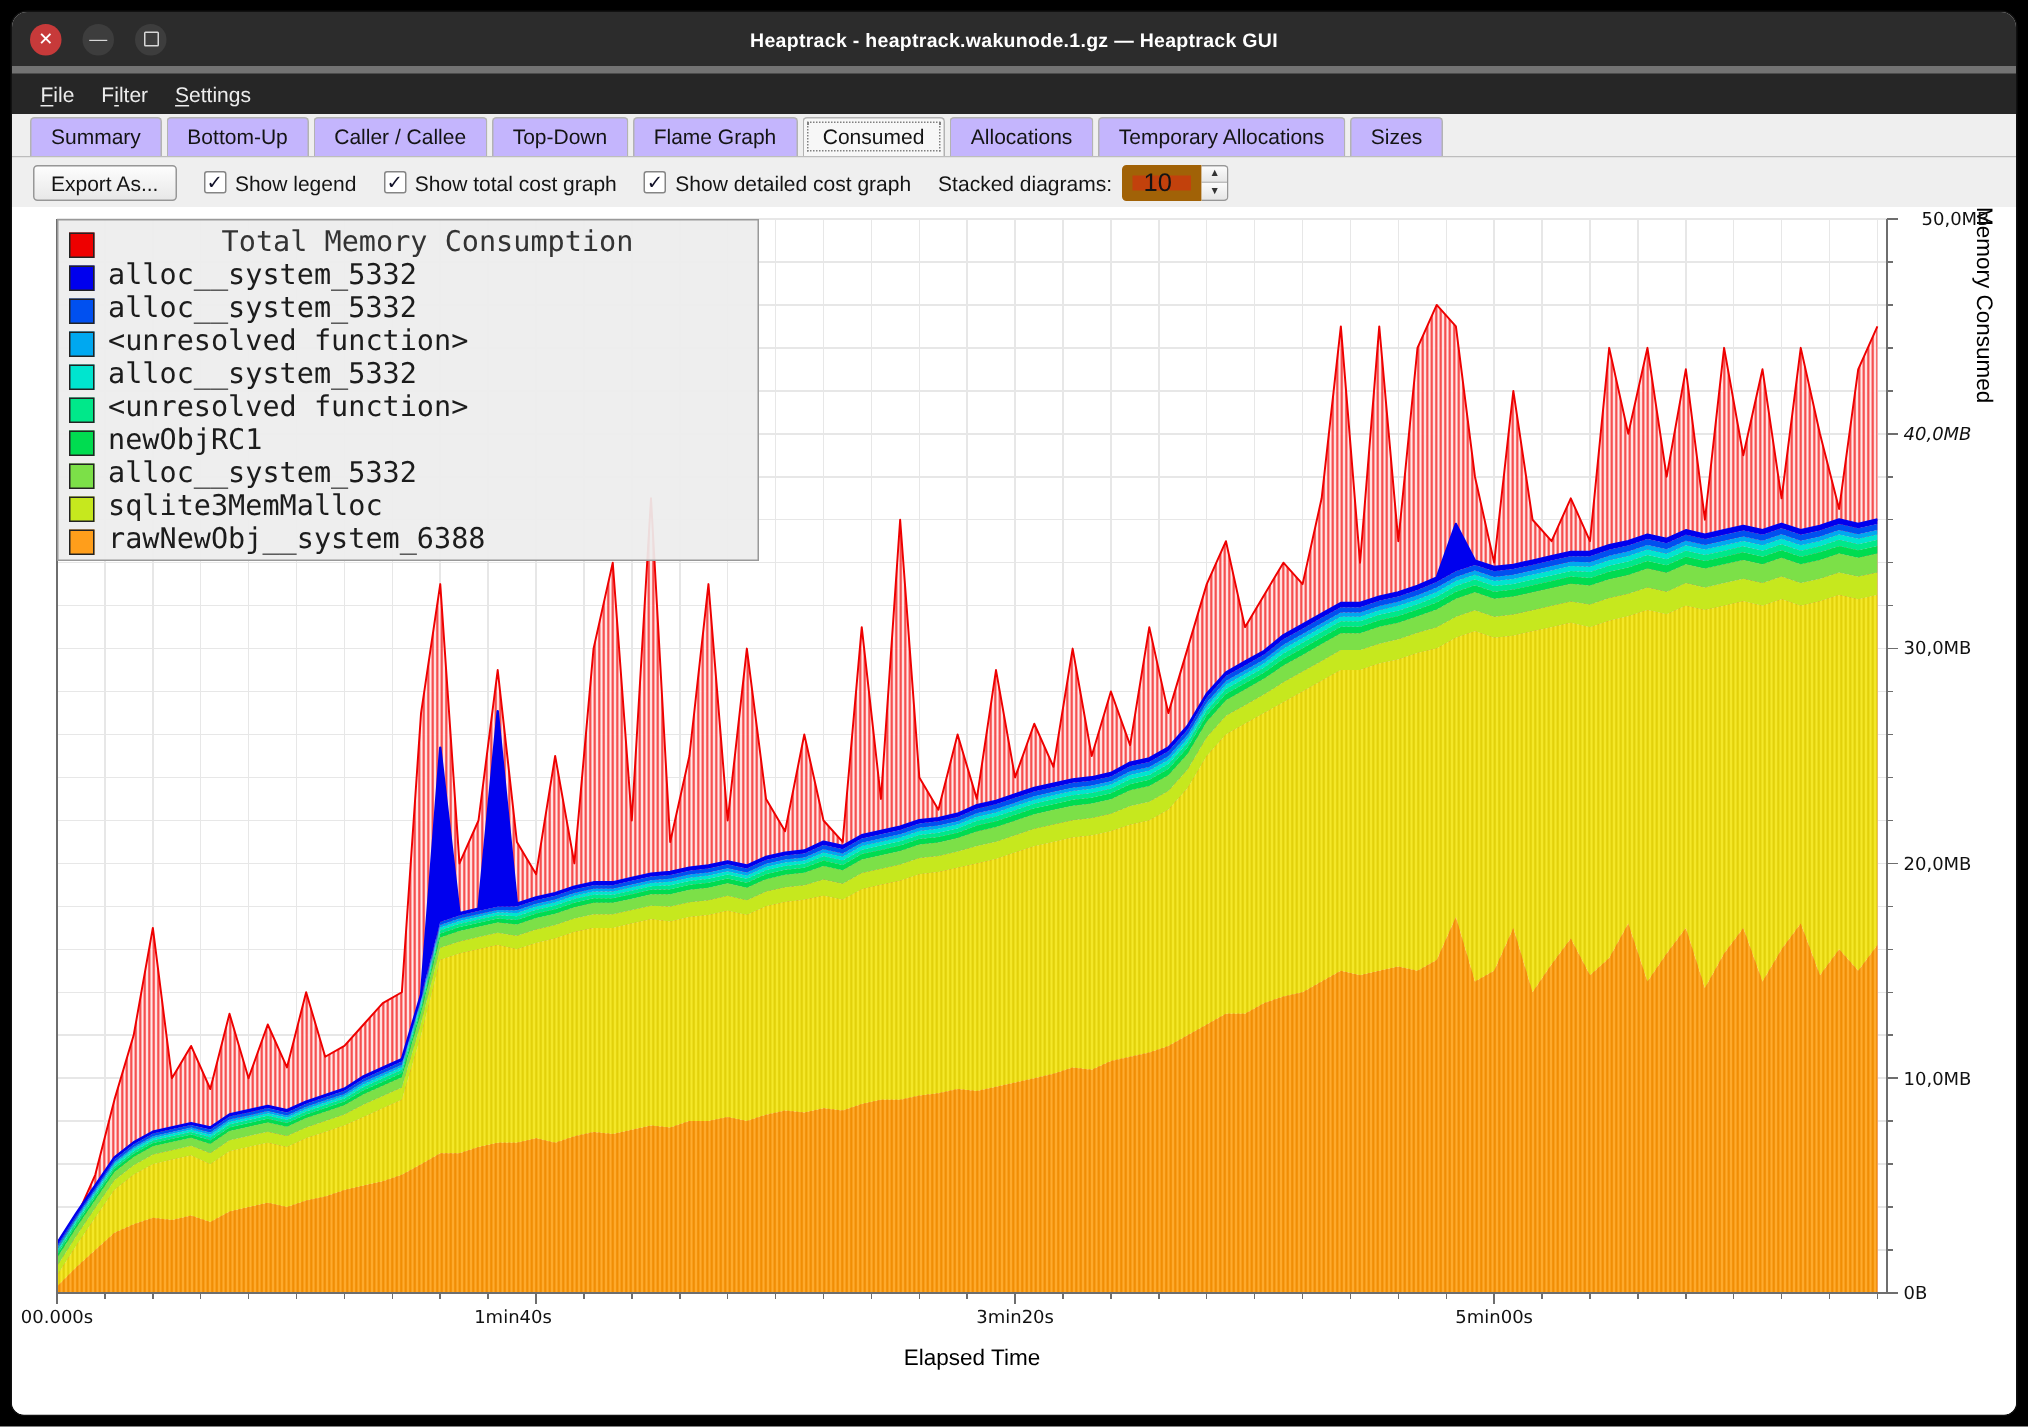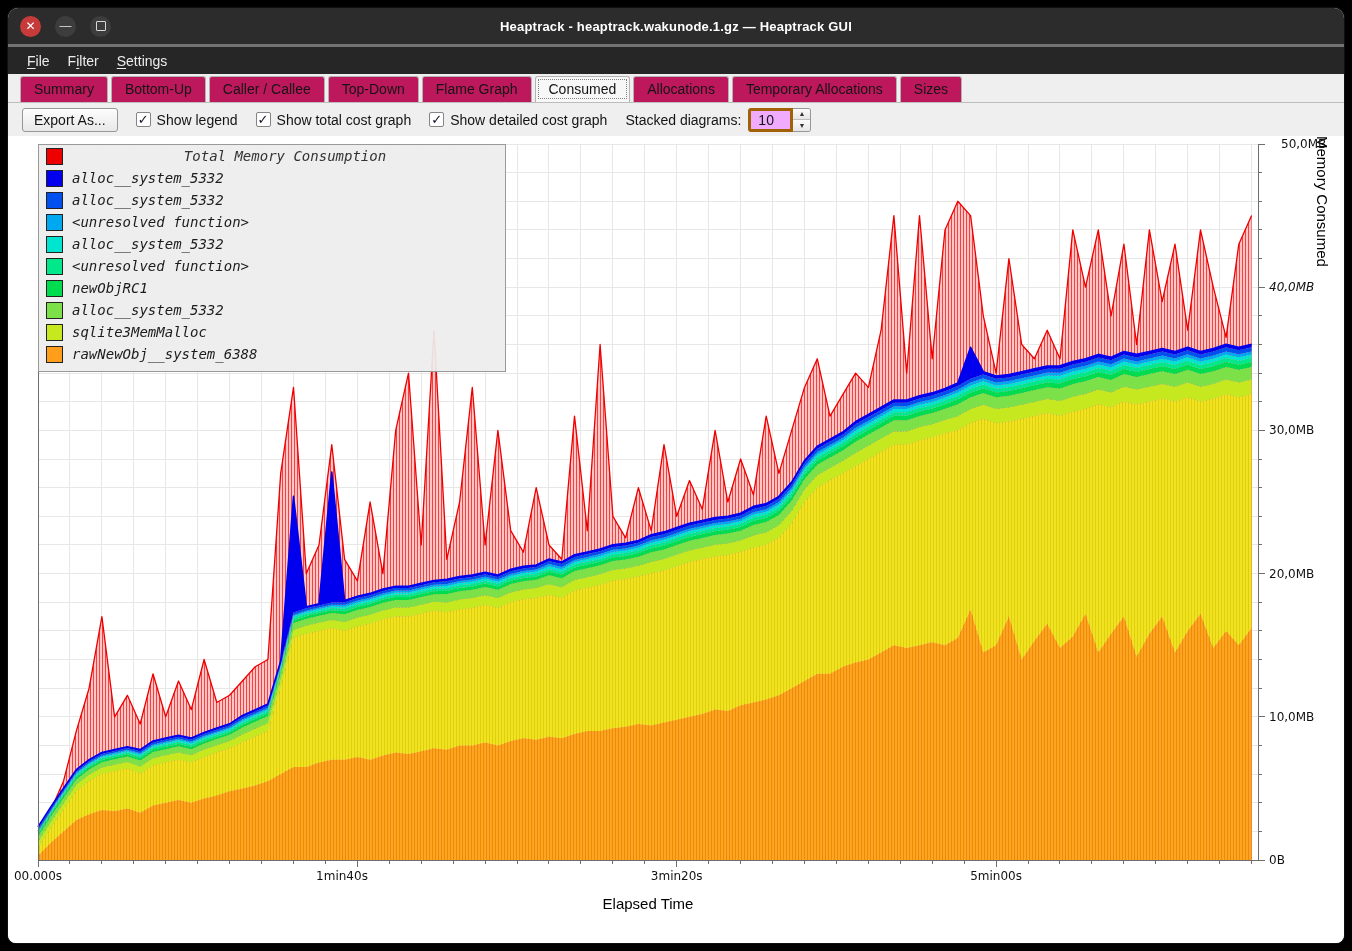--- a/index.html
+++ b/index.html
@@ -14,58 +14,58 @@
   
   .titlebar{height:36px;background:#2c2c2c;display:flex;align-items:center;position:relative;}
   .win-controls{position:absolute;left:12px;top:0;height:36px;display:flex;align-items:center;gap:14px;}
   .wbtn{width:21px;height:21px;border-radius:50%;display:flex;align-items:center;justify-content:center;
     font-size:12px;line-height:1;color:#fff;cursor:default;}
   .wbtn.close{background:#c73a3a;}
   .wbtn.min,.wbtn.max{background:#3d3d3d;color:#d8d8d8;}
   .wbtn.max span{display:block;width:8px;height:8px;border:1.5px solid #d8d8d8;border-radius:1px;}
   .title-text{flex:1;text-align:center;color:#fff;font-weight:bold;font-size:13px;letter-spacing:.2px;}
   
-  .menubar{height:27px;background:#262626;border-top:3px solid #737373;display:flex;align-items:center;padding-left:10px;}
+  .menubar{height:27px;background:#262626;border-top:5px solid #737373;display:flex;align-items:center;padding-left:10px;}
   .menu-item{color:#ececec;font-size:14px;padding:3px 9px;border-radius:3px;}
   .menu-item u{text-underline-offset:2px;}
   
   .tabbar{display:flex;align-items:flex-end;padding:5px 0 0 12px;background:#efefef;border-bottom:1px solid #bdbdbd;height:29px;box-sizing:border-box;}
-  .tab{font-size:14px;color:#141414;background:#be185d;border:1px solid #b3b3b3;border-bottom:none;
+  .tab{font-size:14px;color:#141414;background:#c4b5fd;border:1px solid #b3b3b3;border-bottom:none;
     padding:4px 13px 5px;margin-right:3px;border-radius:3px 3px 0 0;white-space:nowrap;}
   .tab.active{background:#f7f7f7;outline:1px dotted #808080;outline-offset:-4px;margin-top:24px;}
   
   .toolbar{display:flex;align-items:center;gap:18px;padding:0 0 0 14px;background:#efefef;height:33px;}
   .btn{font-size:14px;color:#141414;padding:3px 11px;border:1px solid #979797;border-radius:3px;
     background:linear-gradient(#fdfdfd,#e8e8e8);white-space:nowrap;}
   .cb{display:flex;align-items:center;gap:6px;font-size:14px;color:#141414;white-space:nowrap;}
   .cb .box{width:15px;height:15px;border:1px solid #858585;border-radius:2px;background:#fff;
     display:flex;align-items:center;justify-content:center;font-size:13px;color:#101028;line-height:1;box-sizing:border-box;}
   .spin-wrap{display:flex;align-items:center;gap:7px;font-size:14px;color:#141414;}
   .spin{display:flex;align-items:stretch;height:24px;}
-  .spin .val{width:32px;border:3px solid #a16207;background:#f0abfc;font-size:14px;display:flex;align-items:center;
+  .spin .val{width:32px;border:7px solid #a16207;background:#c2410c;font-size:17px;display:flex;align-items:center;
     padding-left:7px;border-radius:3px 0 0 3px;}
   .spin .arrows{display:flex;flex-direction:column;border:1px solid #979797;border-left:none;border-radius:0 3px 3px 0;overflow:hidden;width:17px;}
   .spin .arrows div{flex:1;background:linear-gradient(#fbfbfb,#e6e6e6);font-size:7px;color:#333;
     display:flex;align-items:center;justify-content:center;}
   .spin .arrows div:first-child{border-bottom:1px solid #bdbdbd;}
   
   .chart-panel{position:relative;height:810px;background:#fff;}
   .chart-panel svg{position:absolute;left:0;top:0;}
   .x-tick{position:absolute;width:90px;text-align:center;font-size:12px;color:#111;
     font-family:"DejaVu Sans","Liberation Sans",sans-serif;}
   .y-tick{position:absolute;height:16px;line-height:16px;font-size:12px;color:#111;
     font-family:"DejaVu Sans","Liberation Sans",sans-serif;white-space:nowrap;}
   .xlabel{position:absolute;left:490px;top:759px;width:300px;text-align:center;font-size:15px;color:#000;}
   .ylabel{position:absolute;left:1306px;top:0;height:740px;display:flex;align-items:center;
     writing-mode:vertical-rl;font-size:15px;color:#000;}
   
   .legend{position:absolute;left:30px;top:8px;width:468px;background:rgba(237,237,237,0.93);
     border:1px solid #999;padding:3px 7px;box-sizing:border-box;}
-  .legend-row{display:flex;align-items:flex-start;height:22px;gap:9px;
-    font-family:"DejaVu Sans Mono","Liberation Mono",monospace;font-size:14px;color:#1c1c1c;font-style:italic;}
+  .legend-row{display:flex;align-items:flex-end;height:22px;gap:9px;
+    font-family:"DejaVu Sans Mono","Liberation Mono",monospace;font-size:19px;color:#1c1c1c;}
   .legend-row .sw{width:17px;height:17px;border:1px solid #222;box-sizing:border-box;flex:none;}
   .legend-title{flex:1;text-align:center;color:#333;}
 </style>
 </head>
 <body>
 
 <div class="window">
 
   <div class="titlebar">
     <div class="win-controls">

